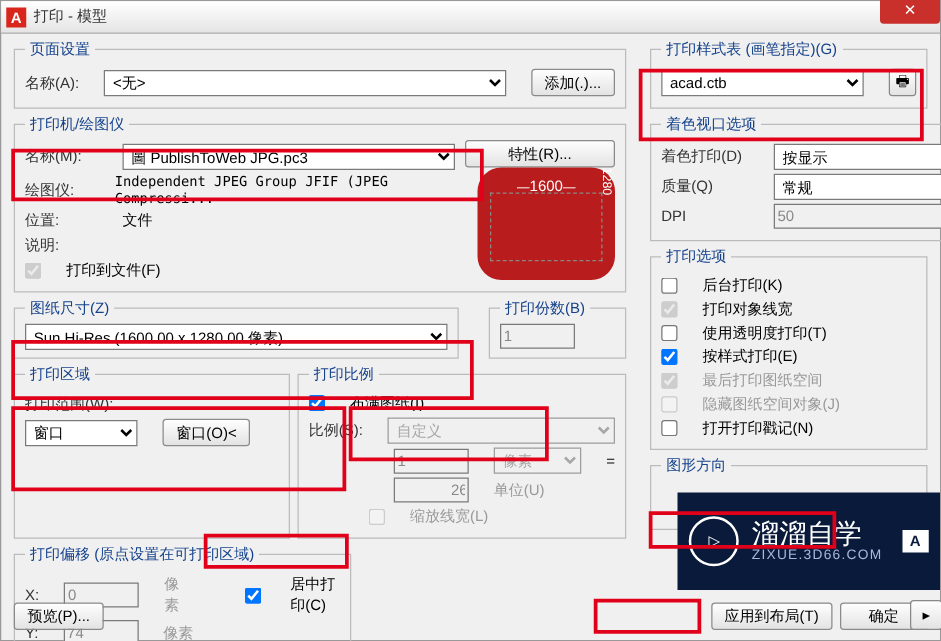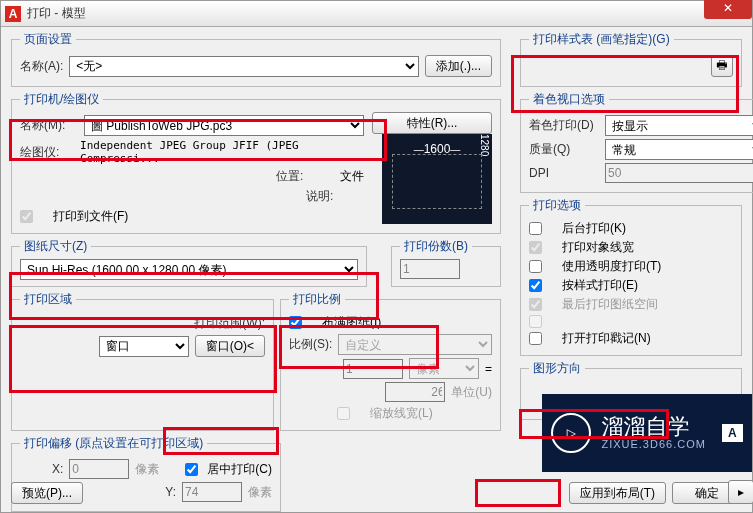--- a/index.html
+++ b/index.html
@@ -5,29 +5,29 @@
   * { box-sizing: border-box; font-family: "Microsoft YaHei", SimSun, sans-serif; font-size: 12px; }
   body { margin: 0; background: #fff; }
   .window { width: 753px; height: 513px; position: relative; background: #f0f0f0; border: 1px solid #999; }
   .titlebar { height: 26px; background: linear-gradient(#fff,#e4e4e4); border-bottom: 1px solid #aaa; display: flex; align-items: center; padding: 0 4px; }
   .titlebar .icon { width: 16px; height: 16px; background: #d9261c; color: #fff; display: flex; align-items: center; justify-content: center; font-weight: bold; margin-right: 6px; }
   .titlebar .title { color: #333; }
   .closebtn { position: absolute; right: 0; top: -4px; width: 48px; height: 22px; background: #c9302c; color: #fff; display: flex; align-items: center; justify-content: center; border-bottom-left-radius: 3px; border-bottom-right-radius: 3px; }
   .body { position: absolute; top: 26px; left: 0; right: 0; bottom: 0; padding: 6px 10px; }
   fieldset { border: 1px solid #bbb; margin: 0 0 4px 0; padding: 4px 8px 6px 8px; }
   legend { color: #15428b; padding: 0 4px; }
-  .row { display: flex; align-items: center; margin: 3px 0; gap: 6px; justify-content: flex-end; }
+  .row { display: flex; align-items: center; margin: 3px 0; gap: 20px; }
   label.lb { color: #333; white-space: nowrap; }
   select, input[type=text] { border: 1px solid #7a7a7a; background: #fff; height: 20px; padding: 0 2px; }
   select { height: 21px; }
   input[disabled], select[disabled] { background: #f0f0f0; color: #888; }
   button.btn { background: linear-gradient(#fefefe,#e3e3e3); border: 1px solid #8a8a8a; height: 22px; padding: 0 10px; cursor: pointer; border-radius: 3px; }
   .leftcol { position: absolute; left: 10px; top: 4px; width: 490px; }
   .rightcol { position: absolute; right: 10px; top: 4px; width: 222px; }
-  .preview { width: 110px; height: 90px; background: #0f172a; position: relative; margin-left: auto; }
+  .preview { width: 110px; height: 90px; background: #b91c1c; position: relative; margin-left: auto; border-radius: 19px; }
   .preview .inner { position: absolute; inset: 20px 10px 15px 10px; border: 1px dashed #888; }
   .preview .wlabel { position: absolute; top: 8px; left: 0; right: 0; text-align: center; color: #fff; font-size: 10px; }
   .preview .hlabel { position: absolute; right: 2px; top: 0; bottom: 0; display: flex; align-items: center; color: #fff; font-size: 10px; writing-mode: vertical-rl; }
   .cb { display: flex; align-items: center; gap: 20px; margin: 2px 0; }
   .cb input { margin: 0; }
   .redbox { border: 3px solid #e1001a; position: absolute; pointer-events: none; }
   .footer { position: absolute; bottom: 8px; left: 10px; right: 10px; display: flex; align-items: center; }
   .footer .spacer { flex: 1; }
   .watermark { position: absolute; right: 0; bottom: 40px; width: 210px; height: 78px; background: #0a1a3a; display: flex; align-items: center; justify-content: center; gap: 10px; color: #fff; }
   .watermark .play { width: 40px; height: 40px; border: 2px solid #fff; border-radius: 50%; display: flex; align-items: center; justify-content: center; }
@@ -160,20 +160,21 @@
           <input type="text" style="width: 60px;" disabled="" value="74">
           <span class="disabled-text">像素</span>
         </div>
       </fieldset>
     </div>
 
     <div class="rightcol">
       <fieldset>
         <legend>打印样式表 (画笔指定)(G)</legend>
         <div class="row">
+          <select style="flex:1"><option>acad.ctb</option></select>
           <span class="iconbtn">🖶</span>
         </div>
       </fieldset>
 
       <fieldset>
         <legend>着色视口选项</legend>
         <div class="row">
             <label class="lb" style="width:70px">着色打印(D)</label>
           <select style="flex:1"><option>按显示</option></select>
           </div>
@@ -204,20 +205,21 @@
         <div class="cb">
             <input type="checkbox" checked="" style="">
             <span>按样式打印(E)</span>
           </div>
         <div class="cb">
             <input type="checkbox" checked="" disabled="" style="">
             <span class="disabled-text">最后打印图纸空间</span>
           </div>
         <div class="cb">
             <input type="checkbox" disabled="" style="">
+            <span class="disabled-text">隐藏图纸空间对象(J)</span>
           </div>
         <div class="cb">
             <input type="checkbox" style="">
             <span>打开打印戳记(N)</span>
           </div>
       </fieldset>
 
       <fieldset style="height:60px">
         <legend>图形方向</legend>
       </fieldset>

